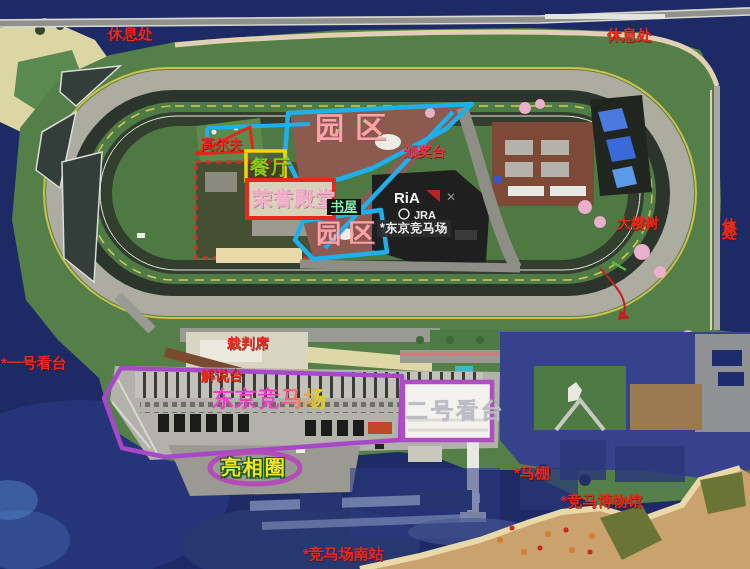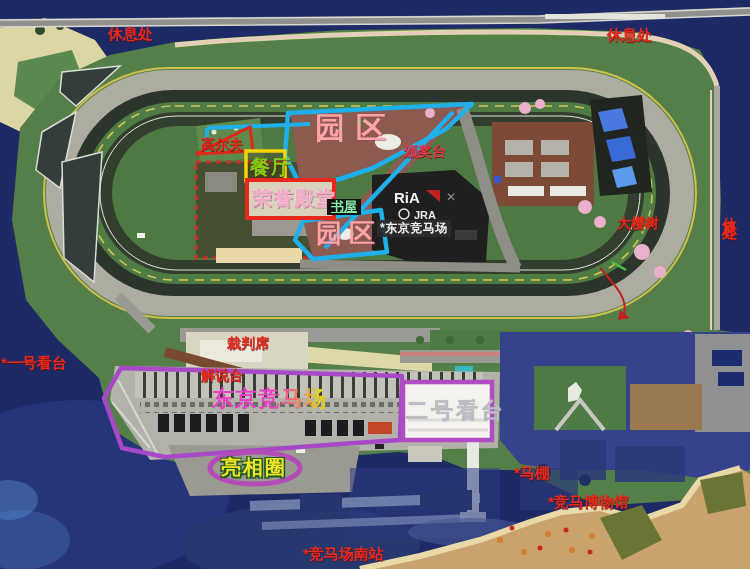--- a/index.html
+++ b/index.html
@@ -287,15 +287,15 @@
   <div class="lbl darkbox" style="left:377px;top:220px;">*东京竞马场</div>
   <div class="lbl red" style="left:617px;top:216px;">大樱树</div>
   <div class="lbl red vert" style="left:722px;top:205px;">休息处</div>
   <div class="lbl red s15" style="left:1px;top:355px;">*一号看台</div>
   <div class="lbl red" style="left:208px;top:336px;margin-left:19px;">裁判席</div>
   <div class="lbl red" style="left:201px;top:369px;font-family:Liberation Serif, serif;">解说台</div>
   <div class="lbl gs1" style="left:212px;top:387px;">东京竞马场</div>
   <div class="lbl gs2" style="left:406px;top:399px;">二号看台</div>
   <div class="lbl paddock" style="left:221px;top:457px;">亮相圈</div>
   <div class="lbl red s15" style="left:514px;top:465px;">*马棚</div>
-  <div class="lbl red s15" style="left:548px;top:494px;">*竞马博物馆</div>
+  <div class="lbl red s15" style="left:560px;top:494px;font-family:Liberation Serif, serif;">*竞马博物馆</div>
   <div class="lbl red s15" style="left:303px;top:546px;">*竞马场南站</div>
 </div>
 
 </body></html>

